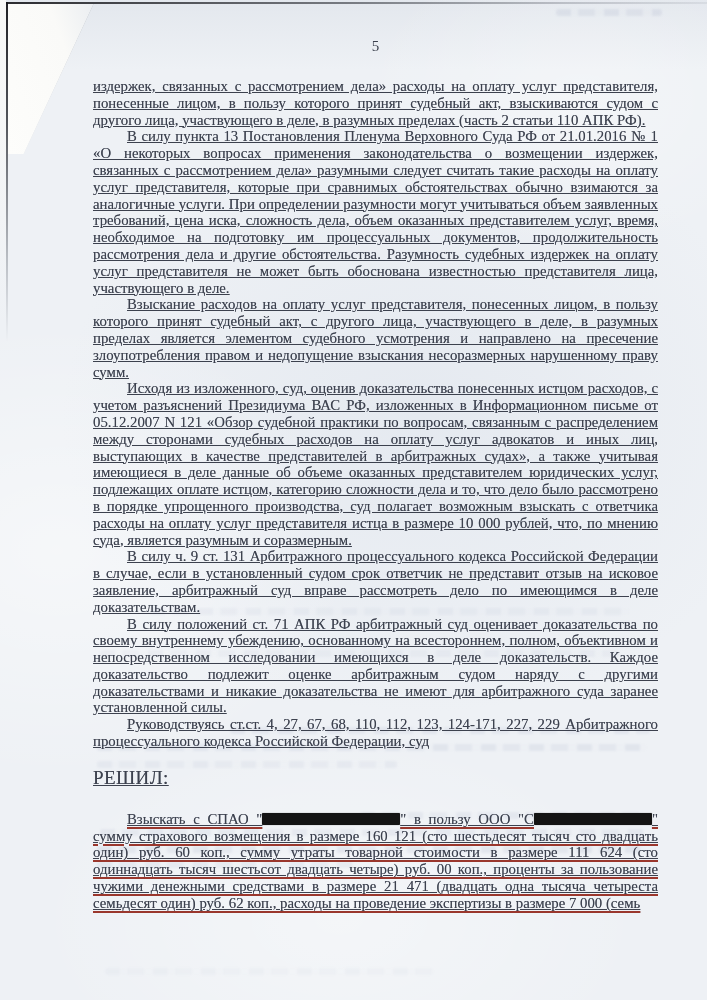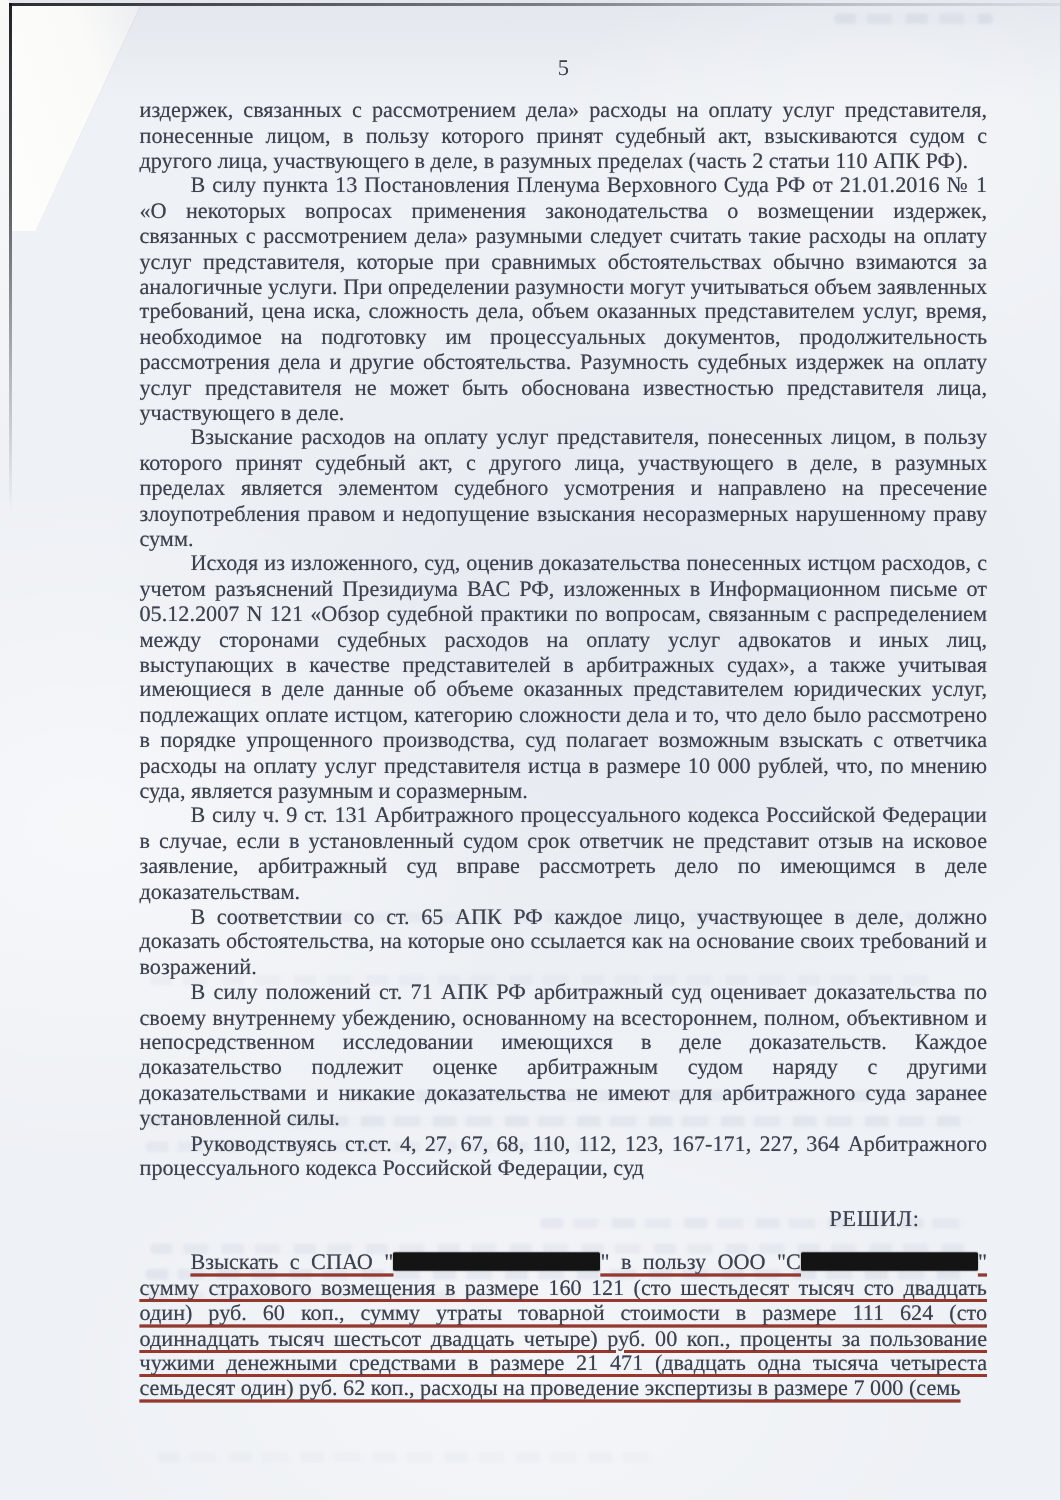--- a/index.html
+++ b/index.html
@@ -48,31 +48,31 @@
     content:"";position:absolute;inset:0;
     clip-path:polygon(93% 0, 100% 0, 24% 100%, 17% 100%);
     background:linear-gradient(180deg, rgba(116,122,134,.55), rgba(160,166,176,.22));
   }
   
   .page-number{
     position:absolute;left:93px;top:38px;width:565px;
     text-align:center;font-size:15px;
   }
   .textblock{
-    position:absolute;left:93px;top:66px;width:565px;
+    position:absolute;left:93px;top:78px;width:565px;text-decoration:underline;
   }
   .para{
     margin:0;text-align:justify;
     font-size:14.8px;line-height:16.8px;
     text-shadow:0 0 .5px rgba(60,66,82,.55);
   }
   .para.indent{text-indent:34px;}
   .heading{
-    margin:17px 45px 12px 0;
-    text-align:right;font-size:15px;letter-spacing:.4px;
+    margin:17px 45px 22px 0;
+    text-align:left;font-size:19px;letter-spacing:.4px;
     text-shadow:0 0 .5px rgba(60,66,82,.55);
   }
   .ruling{
     text-decoration:underline;
     -webkit-text-decoration-color:var(--underline-red);
     text-decoration-color:var(--underline-red);
     text-decoration-thickness:1.7px;
     text-underline-offset:3px;
   }
   .redaction{
@@ -114,21 +114,20 @@
 
   <div class="page-number">5</div>
 
   <div class="textblock">
     <div id="paras">
         <p class="para">издержек, связанных с рассмотрением дела» расходы на оплату услуг представителя, понесенные лицом, в пользу которого принят судебный акт, взыскиваются судом с другого лица, участвующего в деле, в разумных пределах (часть 2 статьи 110 АПК РФ).</p>
         <p class="para indent">В силу пункта 13 Постановления Пленума Верховного Суда РФ от 21.01.2016 № 1 «О некоторых вопросах применения законодательства о возмещении издержек, связанных с рассмотрением дела» разумными следует считать такие расходы на оплату услуг представителя, которые при сравнимых обстоятельствах обычно взимаются за аналогичные услуги. При определении разумности могут учитываться объем заявленных требований, цена иска, сложность дела, объем оказанных представителем услуг, время, необходимое на подготовку им процессуальных документов, продолжительность рассмотрения дела и другие обстоятельства. Разумность судебных издержек на оплату услуг представителя не может быть обоснована известностью представителя лица, участвующего в деле.</p>
         <p class="para indent">Взыскание расходов на оплату услуг представителя, понесенных лицом, в пользу которого принят судебный акт, с другого лица, участвующего в деле, в разумных пределах является элементом судебного усмотрения и направлено на пресечение злоупотребления правом и недопущение взыскания несоразмерных нарушенному праву сумм.</p>
         <p class="para indent">Исходя из изложенного, суд, оценив доказательства понесенных истцом расходов, с учетом разъяснений Президиума ВАС РФ, изложенных в Информационном письме от 05.12.2007 N 121 «Обзор судебной практики по вопросам, связанным с распределением между сторонами судебных расходов на оплату услуг адвокатов и иных лиц, выступающих в качестве представителей в арбитражных судах», а также учитывая имеющиеся в деле данные об объеме оказанных представителем юридических услуг, подлежащих оплате истцом, категорию сложности дела и то, что дело было рассмотрено в порядке упрощенного производства, суд полагает возможным взыскать с ответчика расходы на оплату услуг представителя истца в размере 10 000 рублей, что, по мнению суда, является разумным и соразмерным.</p>
         <p class="para indent">В силу ч. 9 ст. 131 Арбитражного процессуального кодекса Российской Федерации в случае, если в установленный судом срок ответчик не представит отзыв на исковое заявление, арбитражный суд вправе рассмотреть дело по имеющимся в деле доказательствам.</p>
-        <p class="para indent">В соответствии со ст. 65 АПК РФ каждое лицо, участвующее в деле, должно доказать обстоятельства, на которые оно ссылается как на основание своих требований и возражений.</p>
         <p class="para indent">В силу положений ст. 71 АПК РФ арбитражный суд оценивает доказательства по своему внутреннему убеждению, основанному на всестороннем, полном, объективном и непосредственном исследовании имеющихся в деле доказательств. Каждое доказательство подлежит оценке арбитражным судом наряду с другими доказательствами и никакие доказательства не имеют для арбитражного суда заранее установленной силы.</p>
-        <p class="para indent">Руководствуясь ст.ст. 4, 27, 67, 68, 110, 112, 123, 167-171, 227, 364 Арбитражного процессуального кодекса Российской Федерации, суд</p>
+        <p class="para indent">Руководствуясь ст.ст. 4, 27, 67, 68, 110, 112, 123, 124-171, 227, 229 Арбитражного процессуального кодекса Российской Федерации, суд</p>
       </div>
     <div class="heading">РЕШИЛ:</div>
     <p class="para indent ruling" id="ruling"><span>Взыскать с СПАО "</span><span class="redaction" style="width: 138px;"></span><span>" в пользу ООО "С</span><span class="redaction" style="width: 118px;"></span><span>" сумму страхового возмещения в размере 160 121 (сто шестьдесят тысяч сто двадцать один) руб. 60 коп., сумму утраты товарной стоимости в размере 111 624 (сто одиннадцать тысяч шестьсот двадцать четыре) руб. 00 коп., проценты за пользование чужими денежными средствами в размере 21 471 (двадцать одна тысяча четыреста семьдесят один) руб. 62 коп., расходы на проведение экспертизы в размере 7 000 (семь</span></p>
   </div>
 
 </div>
 
 </body></html>

